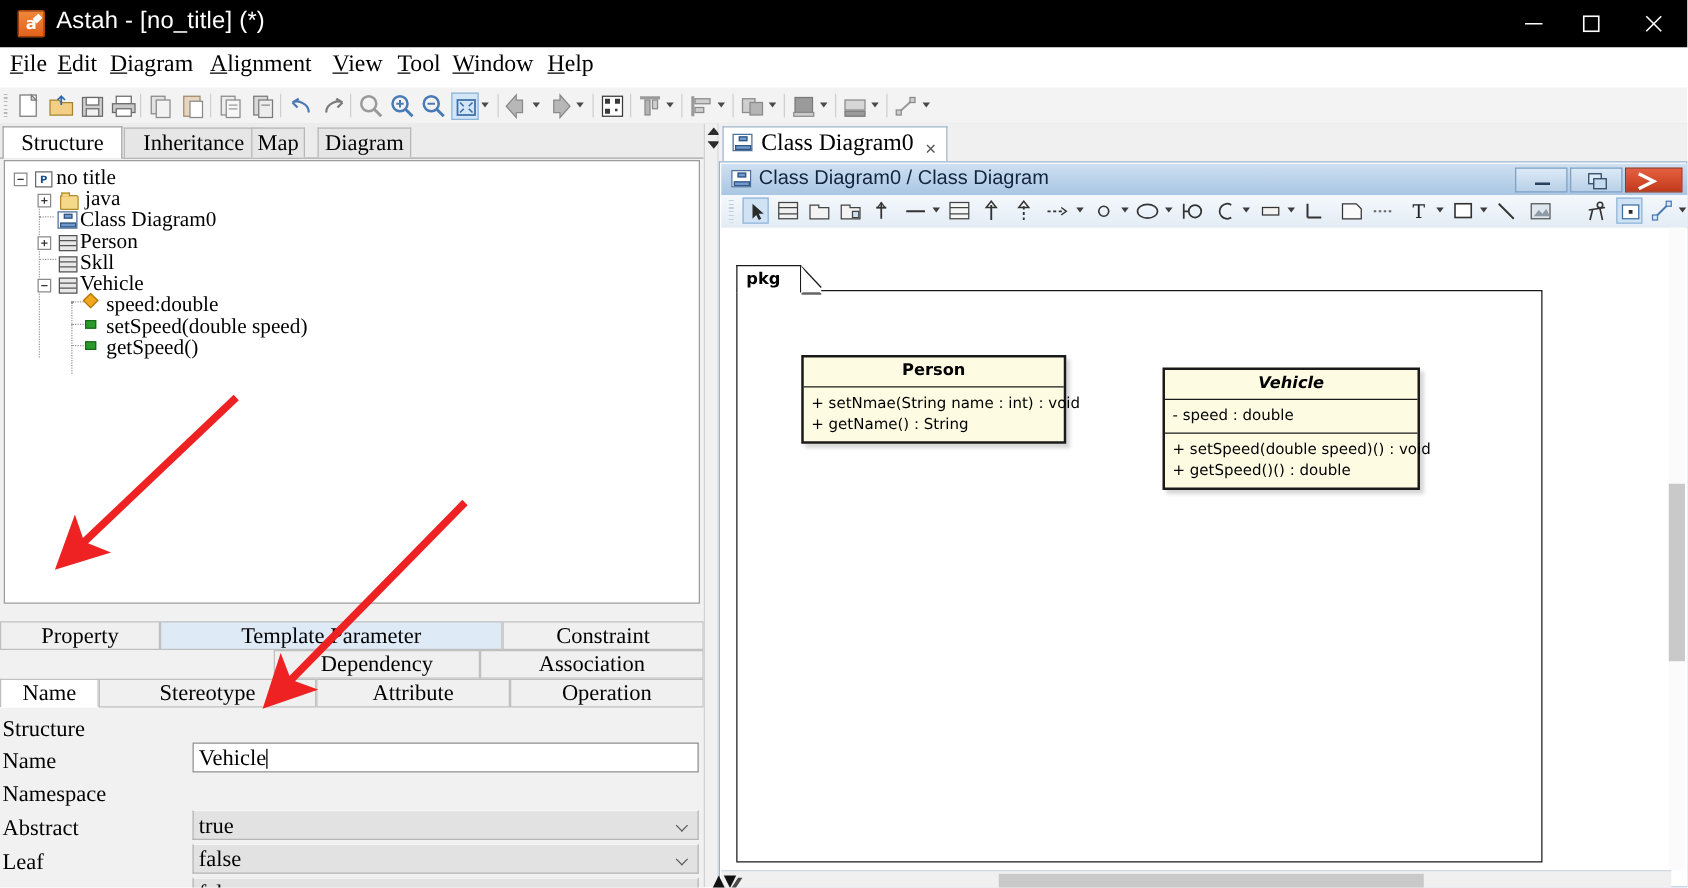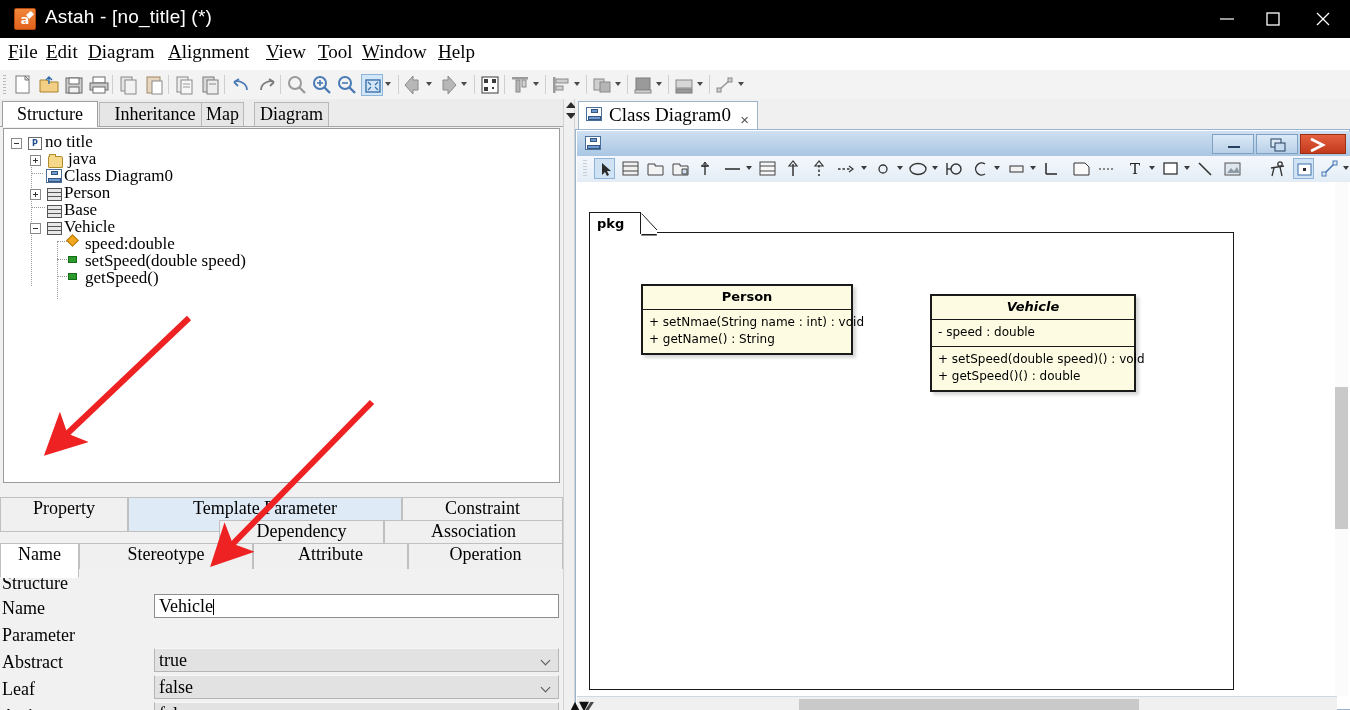--- a/index.html
+++ b/index.html
@@ -78,21 +78,21 @@
   .ico-diag::before{content:"";position:absolute;left:4px;top:1px;width:7px;height:4px;
     background:#6f9ad1;border:1px solid #33557e;box-sizing:border-box;}
   .ico-diag::after{content:"";position:absolute;left:1px;top:8px;width:13px;height:4px;
     background:#6f9ad1;border:1px solid #33557e;box-sizing:border-box;}
   .ico-attr{width:9px;height:9px;background:#f0a81e;border:1px solid #b5750a;
     transform:rotate(45deg);box-sizing:border-box;}
   .ico-op{width:9px;height:7px;background:#2a9b2a;border:1px solid #176b17;box-sizing:border-box;}
 
   
   .ptabs{position:absolute;left:0;top:392px;width:563px;height:78px;background:#f1f1f1;}
-  .ptab{position:absolute;height:35px;box-sizing:border-box;border:1px solid #c0c0c0;
+  .ptab{position:absolute;height:23px;box-sizing:border-box;border:1px solid #c0c0c0;
     background:#f0f0f0;font-size:18px;line-height:21px;text-align:center;color:#000;
     font-family:"Liberation Serif",serif;cursor:default;}
   .ptab.hl{background:#dfeaf7;}
   .ptab.sel{background:#ffffff;border-bottom-color:#ffffff;z-index:4;}
 
   .pform{position:absolute;left:0;top:470px;width:563px;height:240px;background:#f1f1f1;}
   .plabel{position:absolute;font-size:18px;color:#000;font-family:"Liberation Serif",serif;}
   .pfield{position:absolute;height:24px;box-sizing:border-box;font-size:18px;
     line-height:22px;padding-left:4px;color:#000;font-family:"Liberation Serif",serif;cursor:default;}
   .pfield.txt{background:#fff;border:1px solid #8d8d8d;}
@@ -398,21 +398,21 @@
       <div class="dotline h" style="left:27px;top:44px;width:12px"></div>
       <span class="ico ico-diag" style="left:42px;top:40px"></span>
       <div class="tnode" style="left:60px;top:37px">Class Diagram0</div>
 
       <div class="toggle plus" style="left:26px;top:60px"></div>
       <span class="ico ico-cls" style="left:43px;top:59px"></span>
       <div class="tnode" style="left:60px;top:54px">Person</div>
 
       <div class="dotline h" style="left:27px;top:78px;width:14px"></div>
       <span class="ico ico-cls" style="left:43px;top:76px"></span>
-      <div class="tnode" style="left:60px;top:71px">Base</div>
+      <div class="tnode" style="left:60px;top:71px">Skll</div>
 
       <div class="toggle" style="left:26px;top:94px"></div>
       <span class="ico ico-cls" style="left:43px;top:93px"></span>
       <div class="tnode" style="left:60px;top:88px">Vehicle</div>
 
       <div class="dotline h" style="left:53px;top:112px;width:12px"></div>
       <span class="ico ico-attr" style="left:64px;top:107px"></span>
       <div class="tnode" style="left:81px;top:105px">speed:double</div>
 
       <div class="dotline h" style="left:53px;top:130px;width:12px"></div>
@@ -437,21 +437,21 @@
       <div class="ptab" style="left:253px;top:52px;width:155px">Attribute</div>
       <div class="ptab" style="left:408px;top:52px;width:155px">Operation</div>
     </div>
 
     <div class="pform">
       <div class="plabel" style="left:2px;top:4px">Structure</div>
 
       <div class="plabel" style="left:2px;top:29px">Name</div>
       <div class="pfield txt" style="left:154px;top:25px;width:405px"><span>Vehicle</span><span class="caret"></span></div>
 
-      <div class="plabel" style="left:2px;top:56px">Parameter</div>
+      <div class="plabel" style="left:2px;top:56px">Namespace</div>
 
       <div class="plabel" style="left:2px;top:83px">Abstract</div>
       <div class="pfield combo" style="left:154px;top:79px;width:405px"><span>true</span><span class="chev"></span></div>
 
       <div class="plabel" style="left:2px;top:110px">Leaf</div>
       <div class="pfield combo" style="left:154px;top:106px;width:405px"><span>false</span><span class="chev"></span></div>
 
       <div class="plabel" style="left:2px;top:137px">Active</div>
       <div class="pfield combo" style="left:154px;top:133px;width:405px"><span>false</span></div>
 
@@ -470,20 +470,21 @@
       <div class="dtab">
         <span class="ico ico-diag" style="left:7px;top:5px"></span>
         <span>Class Diagram0</span>
         <span class="x">×</span>
       </div>
     </div>
 
     <div class="ifrm">
       <div class="ifrm-title">
         <span class="ico ico-diag" style="left:8px;top:5px"></span>
+        <span class="ifrm-title-text">Class Diagram0 / Class Diagram</span>
         <div class="ifbtn" style="right:96px">
           <svg width="42" height="20">
               <line x1="15" y1="12" x2="27" y2="12" stroke="#27415e" stroke-width="2"></line>
             </svg></div>
         <div class="ifbtn" style="right:52px">
           <svg width="42" height="20">
               <rect x="14" y="4" width="10" height="8" fill="#dbe9f7" stroke="#27415e"></rect>
               <rect x="18" y="8" width="10" height="8" fill="#c6daef" stroke="#27415e"></rect>
             </svg></div>
         <div class="ifbtn close" style="right:4px;width:46px">

